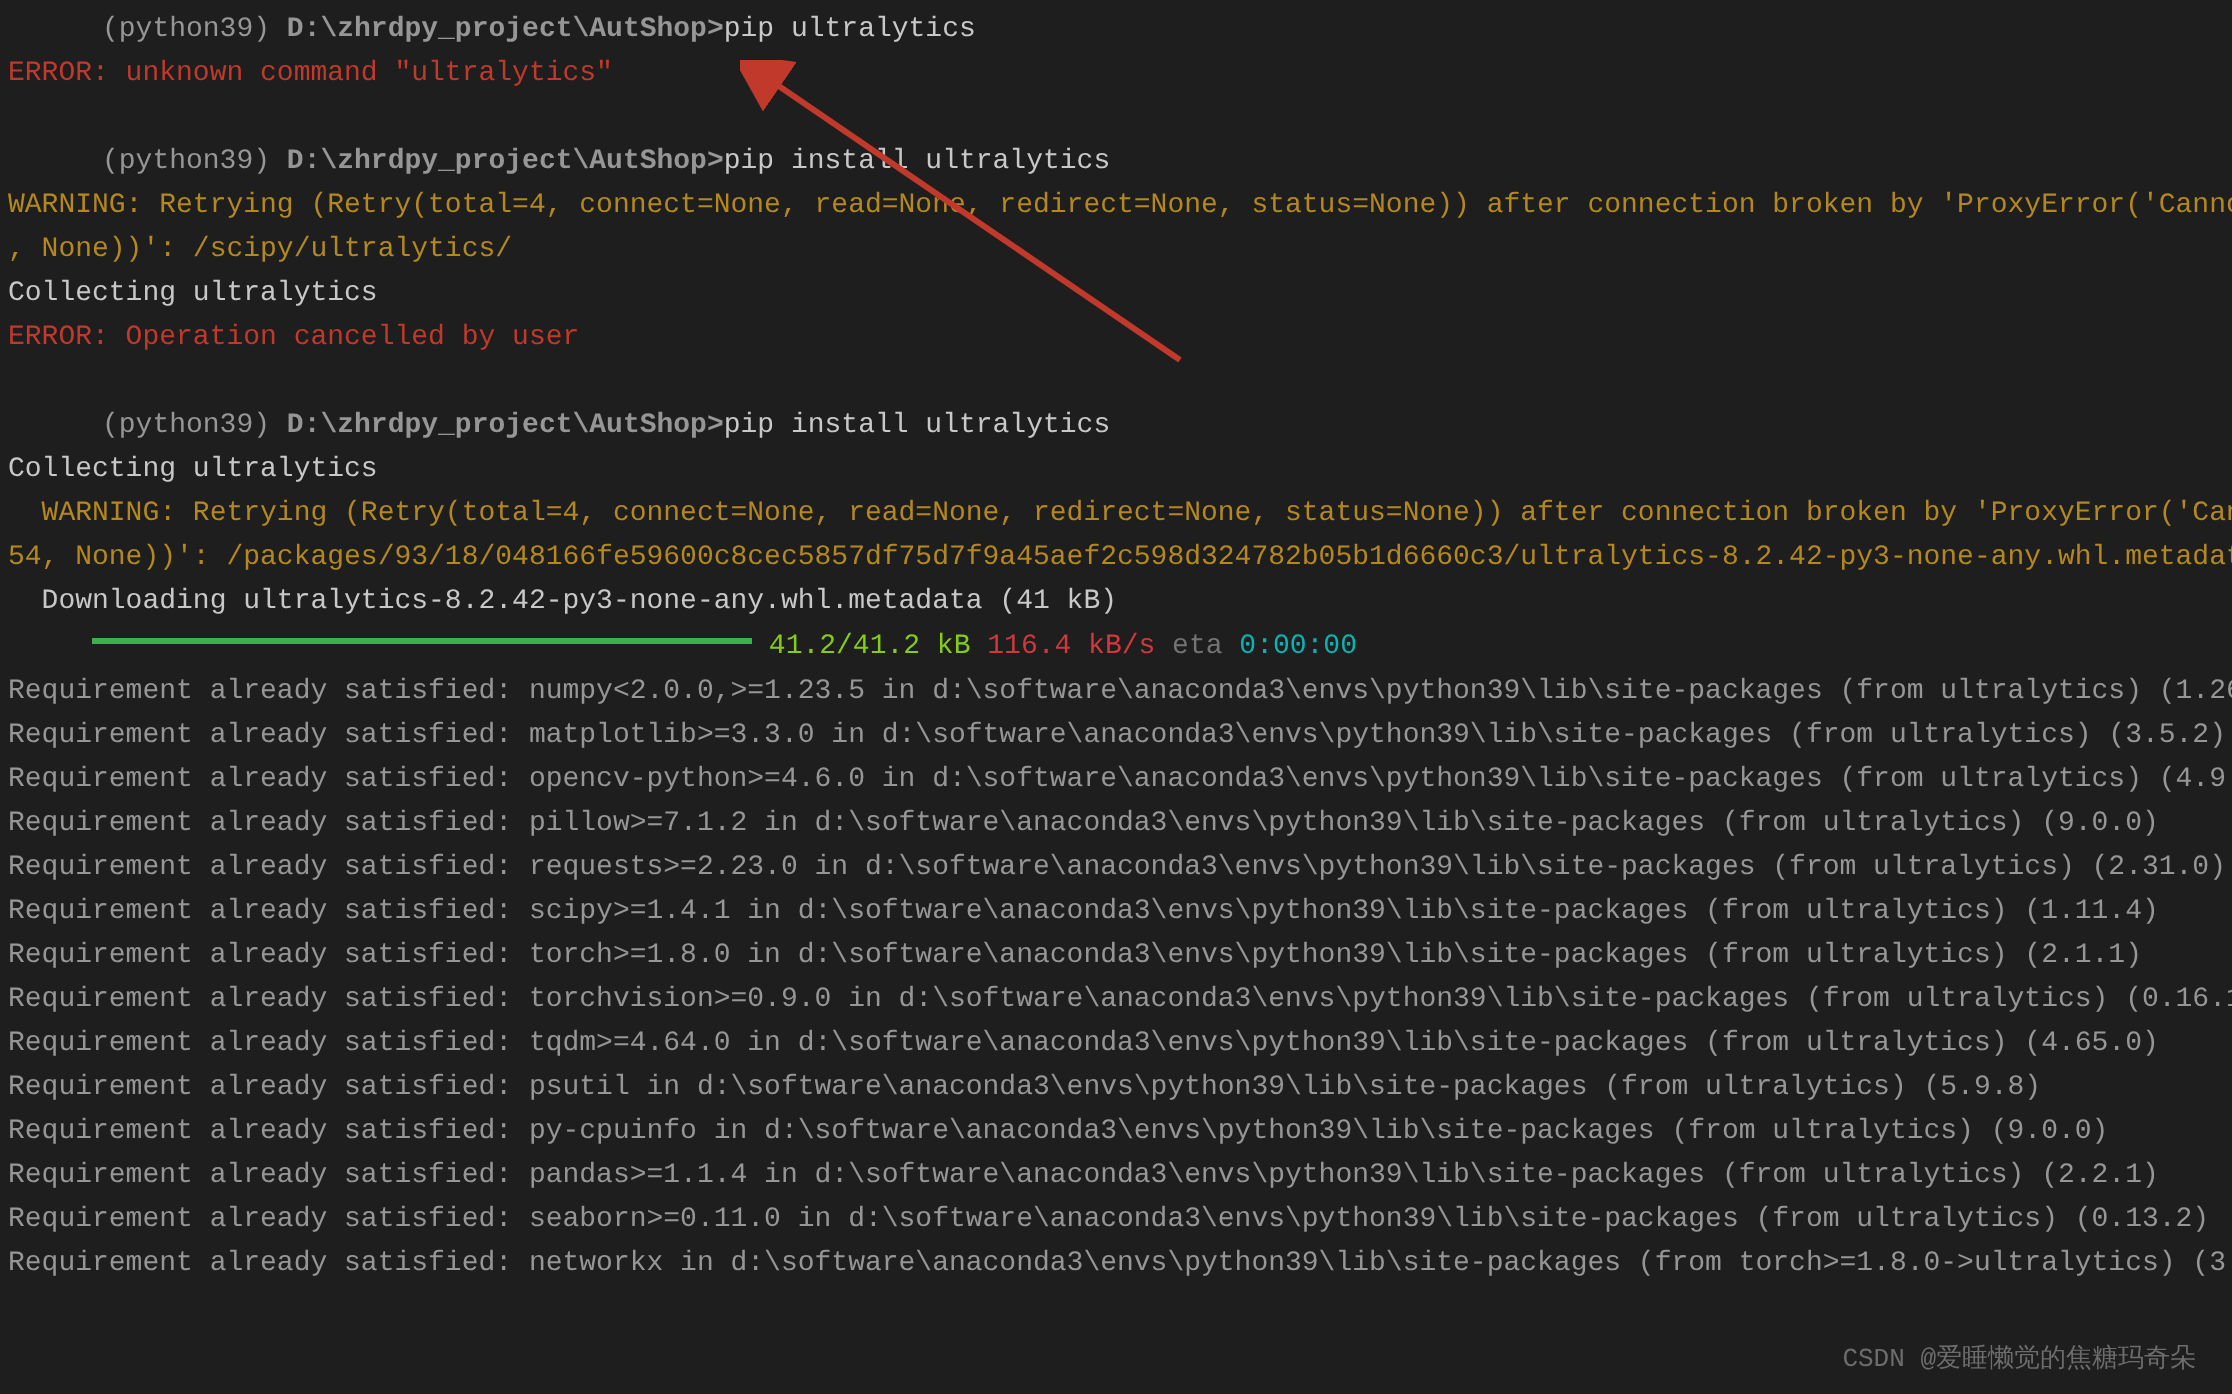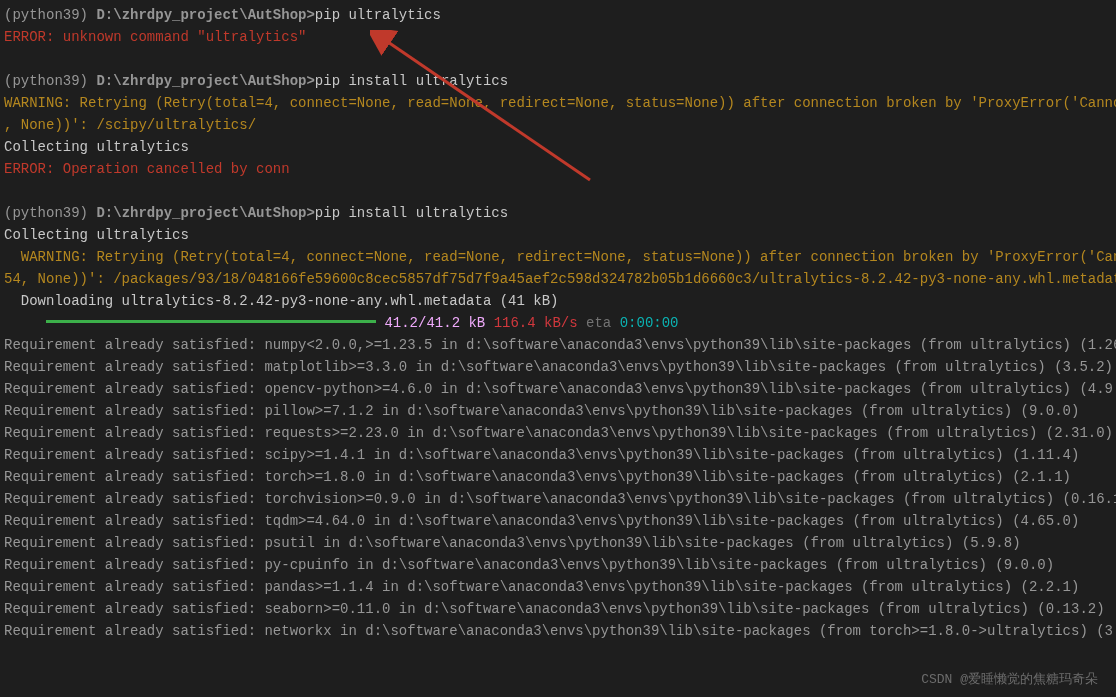--- a/index.html
+++ b/index.html
@@ -10,39 +10,39 @@
       font-size: 14px;
       line-height: 22px;
       width: 1116px;
       height: 697px;
       overflow: hidden;
       position: relative;
       padding: 4px;
       white-space: nowrap;
     }
     .line { display: block; white-space: pre; }
-    .prompt-env { color: #969696; }
+    .prompt-env { color: #969696; margin-left: 47px; }
     .prompt-path { color: #969696; font-weight: bold; }
     .error { color: #c0392b; }
     .warning-yellow { color: #b4871f; }
     .white-text { color: #c8c8c8; }
     .grey-dim { color: #737373; }
     .progress-bar {
       display: inline-block;
       vertical-align: middle;
     }
     .progress-green {
       display: inline-block;
       width: 330px;
       border-bottom: 3px solid #3cb04a;
       vertical-align: middle;
       position: relative;
       top: -2px;
     }
-    .size-green { color: #f0abfc; }
+    .size-green { color: #84cc16; }
     .speed-red { color: #d1383d; }
     .eta-cyan { color: #0bb3b3; text-align: center; }
     .arrow {
       position: absolute;
       left: 370px;
       top: 30px;
       width: 230px;
       height: 160px;
       pointer-events: none;
     }
@@ -62,21 +62,21 @@
 <div>
 
   <div class="line"><span class="prompt-env">(python39) </span><span class="prompt-path">D:\zhrdpy_project\AutShop&gt;</span><span class="white-text">pip ultralytics</span></div>
   <div class="line error">ERROR: unknown command "ultralytics"</div>
   <div class="blank"></div>
 
   <div class="line"><span class="prompt-env">(python39) </span><span class="prompt-path">D:\zhrdpy_project\AutShop&gt;</span><span class="white-text">pip install ultralytics</span></div>
   <div class="line warning-yellow">WARNING: Retrying (Retry(total=4, connect=None, read=None, redirect=None, status=None)) after connection broken by 'ProxyError('Cannot conn</div>
   <div class="line warning-yellow">, None))': /scipy/ultralytics/</div>
   <div class="line white-text">Collecting ultralytics</div>
-  <div class="line error">ERROR: Operation cancelled by conn</div>
+  <div class="line error">ERROR: Operation cancelled by user</div>
   <div class="blank"></div>
 
   <div class="line"><span class="prompt-env">(python39) </span><span class="prompt-path">D:\zhrdpy_project\AutShop&gt;</span><span class="white-text">pip install ultralytics</span></div>
   <div class="line white-text">Collecting ultralytics</div>
   <div class="line warning-yellow">  WARNING: Retrying (Retry(total=4, connect=None, read=None, redirect=None, status=None)) after connection broken by 'ProxyError('Cannot co</div>
   <div class="line warning-yellow">54, None))': /packages/93/18/048166fe59600c8cec5857df75d7f9a45aef2c598d324782b05b1d6660c3/ultralytics-8.2.42-py3-none-any.whl.metadata</div>
   <div class="line white-text">  Downloading ultralytics-8.2.42-py3-none-any.whl.metadata (41 kB)</div>
 
   <div class="line"><span class="grey-dim">     </span><span class="progress-bar"><span class="progress-green"></span></span><span class="size-green"> 41.2/41.2 kB</span><span class="speed-red"> 116.4 kB/s</span><span class="grey-dim"> eta </span><span class="eta-cyan">0:00:00</span></div>
 

